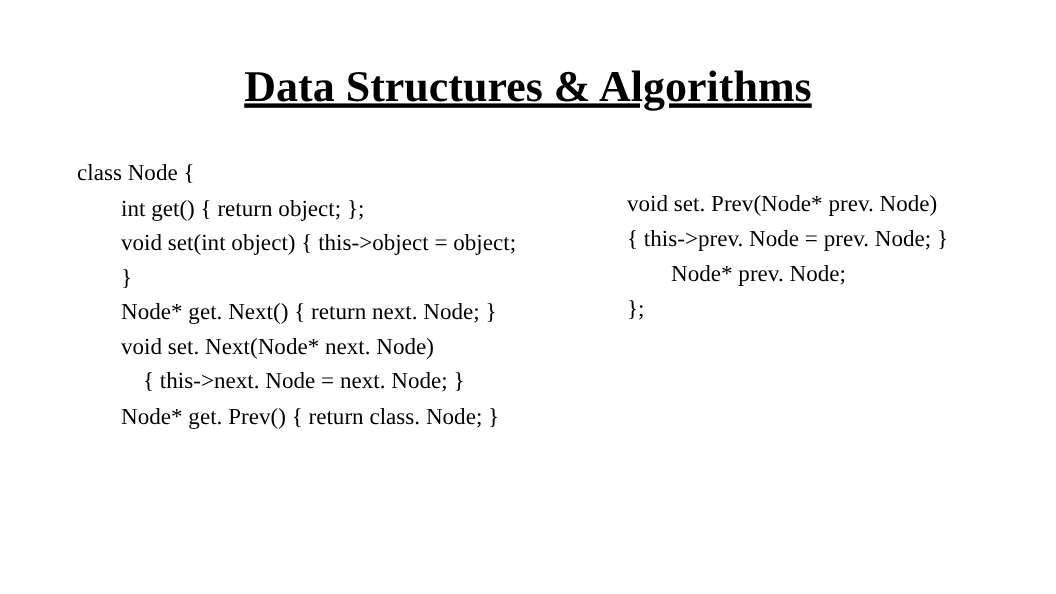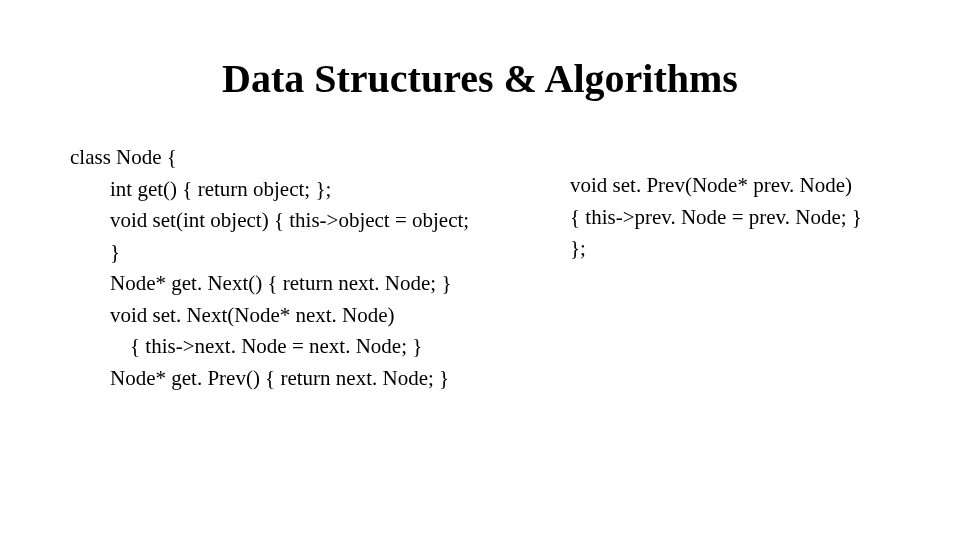--- a/index.html
+++ b/index.html
@@ -14,20 +14,21 @@
   .slide {
     width: 100%;
     height: 100%;
     padding: 55px 70px 40px 70px;
   }
   .title {
     font-size: 40px;
     font-weight: bold;
     text-align: center;
     margin-bottom: 40px;
+    text-decoration: underline;
   }
   .cols {
     display: flex;
     gap: 30px;
   }
   .col-left {
     flex: 0 0 470px;
     font-size: 21px;
     line-height: 1.5;
   }
@@ -49,22 +50,23 @@
 
   <div class="cols">
     <div class="col-left">
       <div class="line">class Node {</div>
       <div class="line indent1">int get() { return object; };</div>
       <div class="line indent1">void set(int object) { this-&gt;object = object;</div>
       <div class="line indent1">}</div>
       <div class="line indent1">Node* get. Next() { return next. Node; }</div>
       <div class="line indent1">void set. Next(Node* next. Node)</div>
       <div class="line indent2">{ this-&gt;next. Node = next. Node; }</div>
-      <div class="line indent1">Node* get. Prev() { return next. Node; }</div>
+      <div class="line indent1">Node* get. Prev() { return class. Node; }</div>
     </div>
 
     <div class="col-right">
       <div class="line">void set. Prev(Node* prev. Node)</div>
       <div class="line">{ this-&gt;prev. Node = prev. Node; }</div>
+      <div class="line indent1">Node* prev. Node;</div>
       <div class="line">};</div>
     </div>
   </div>
 </div>
 
 </body></html>

